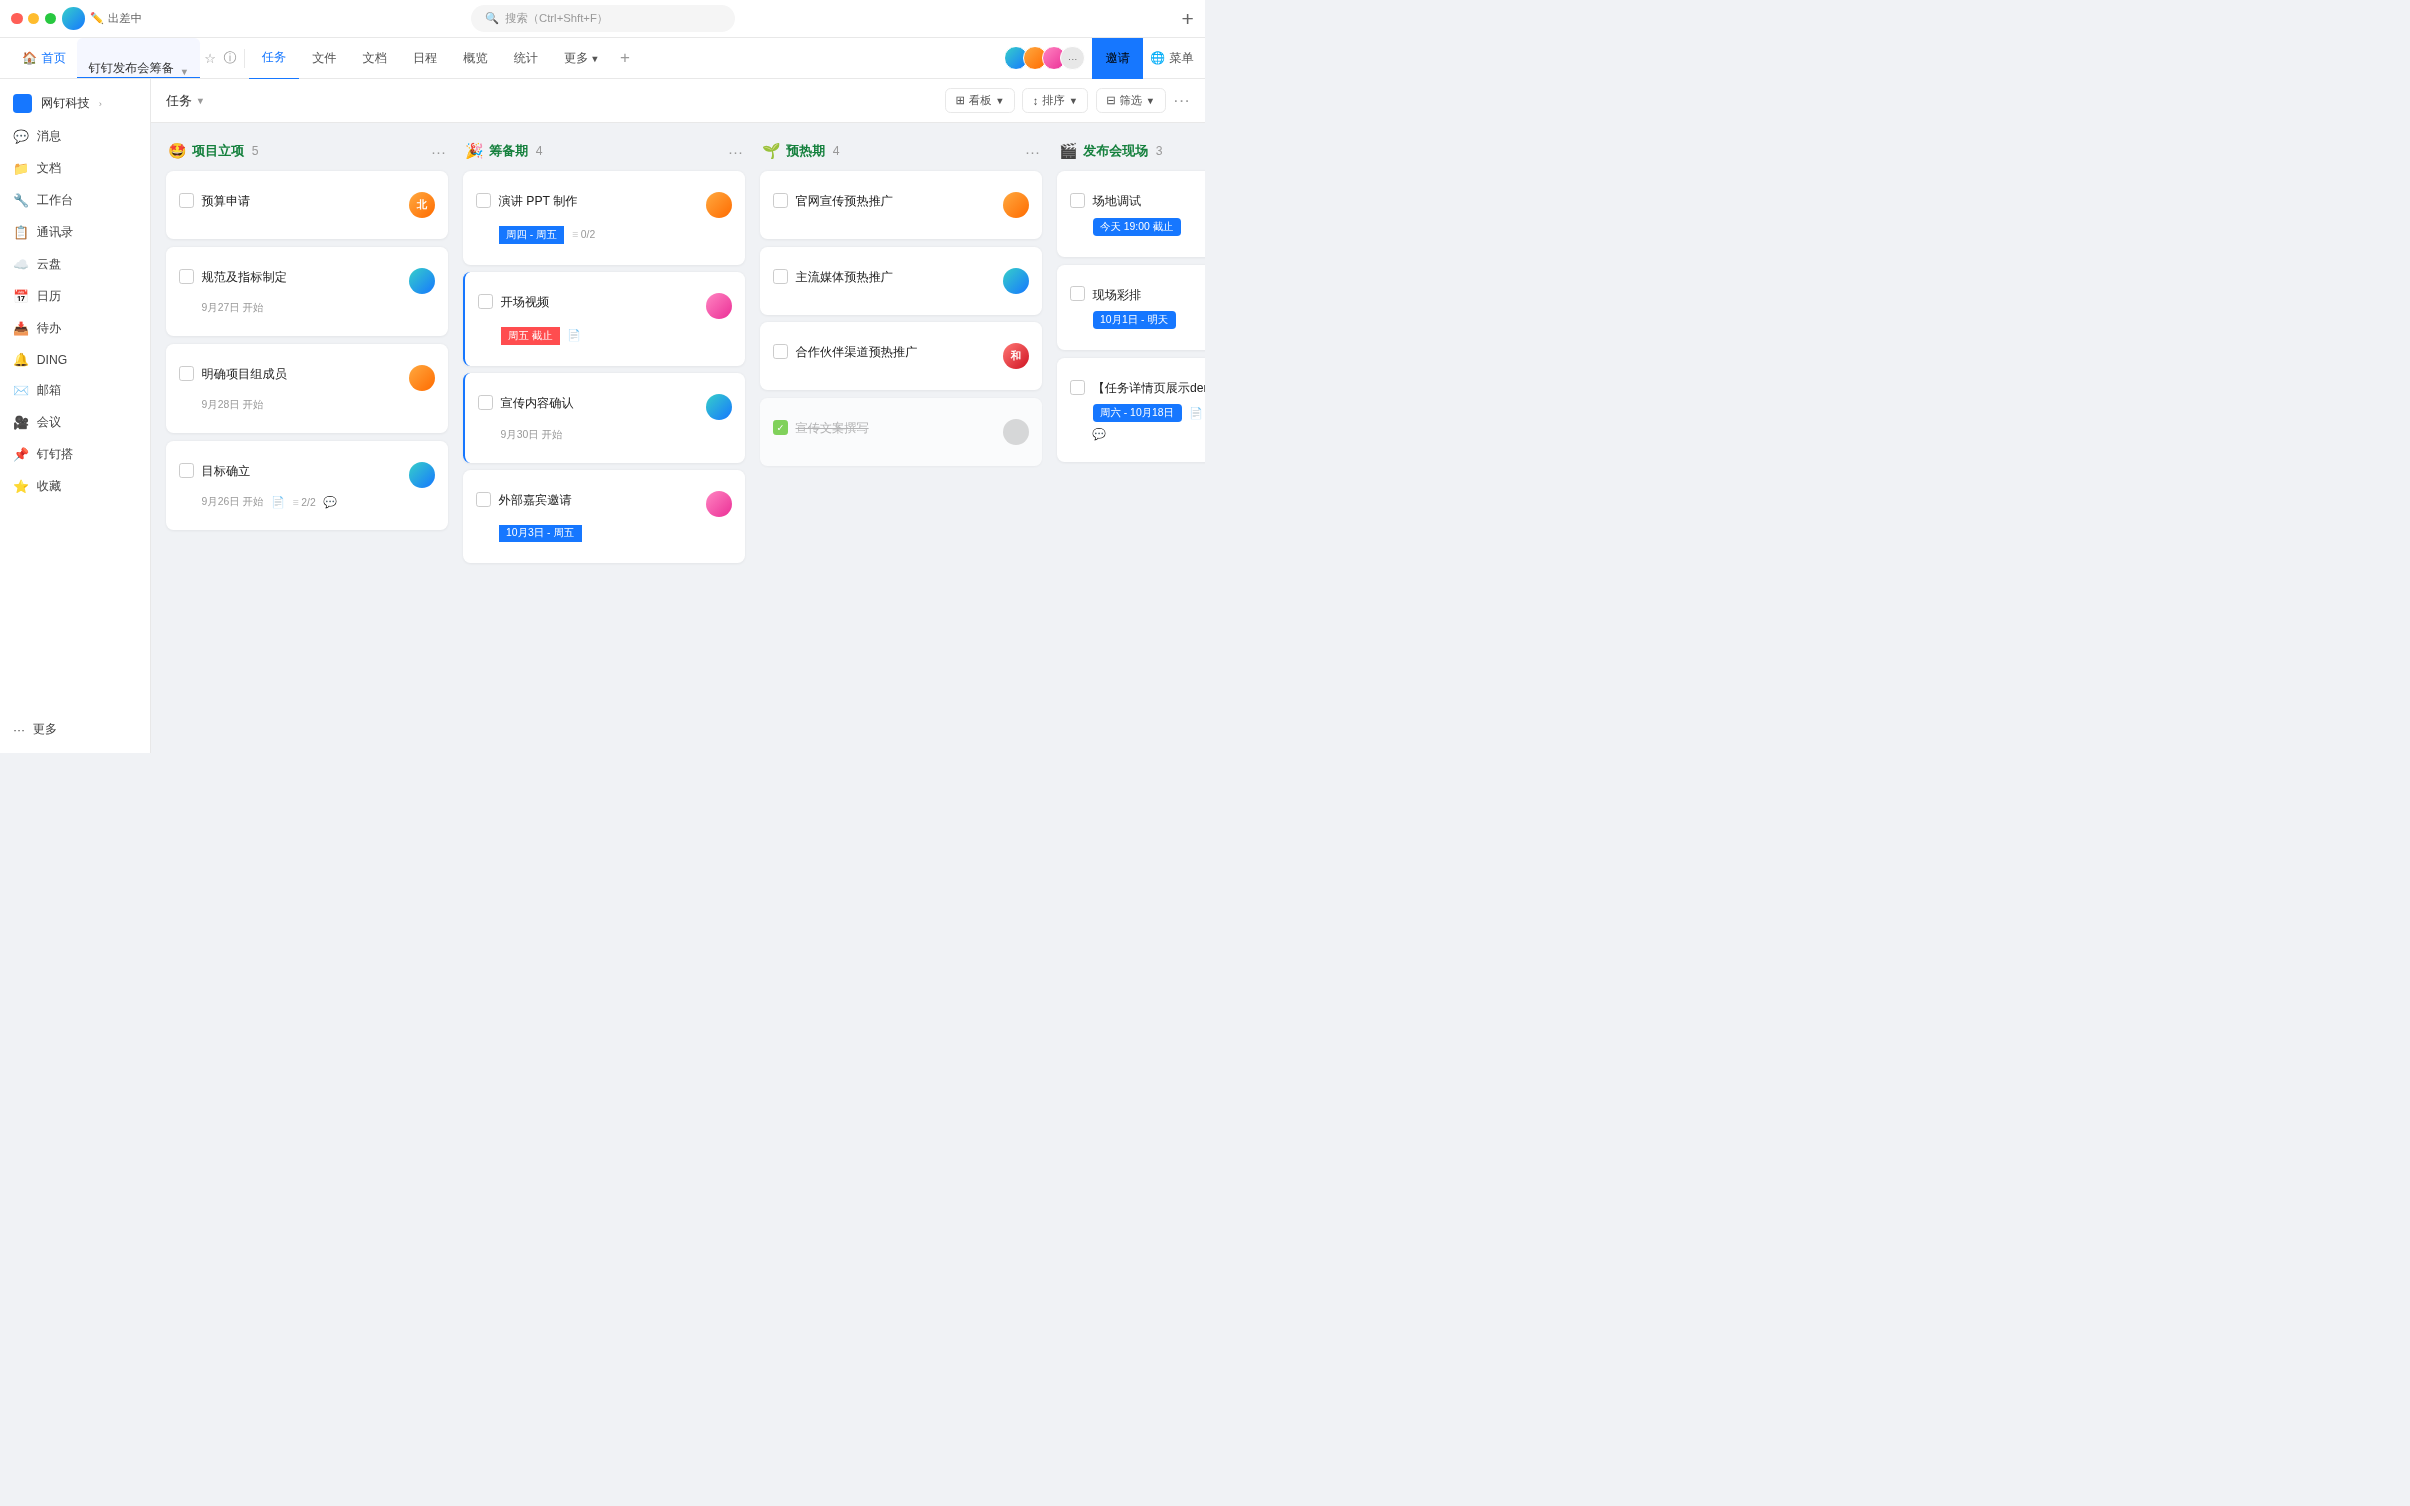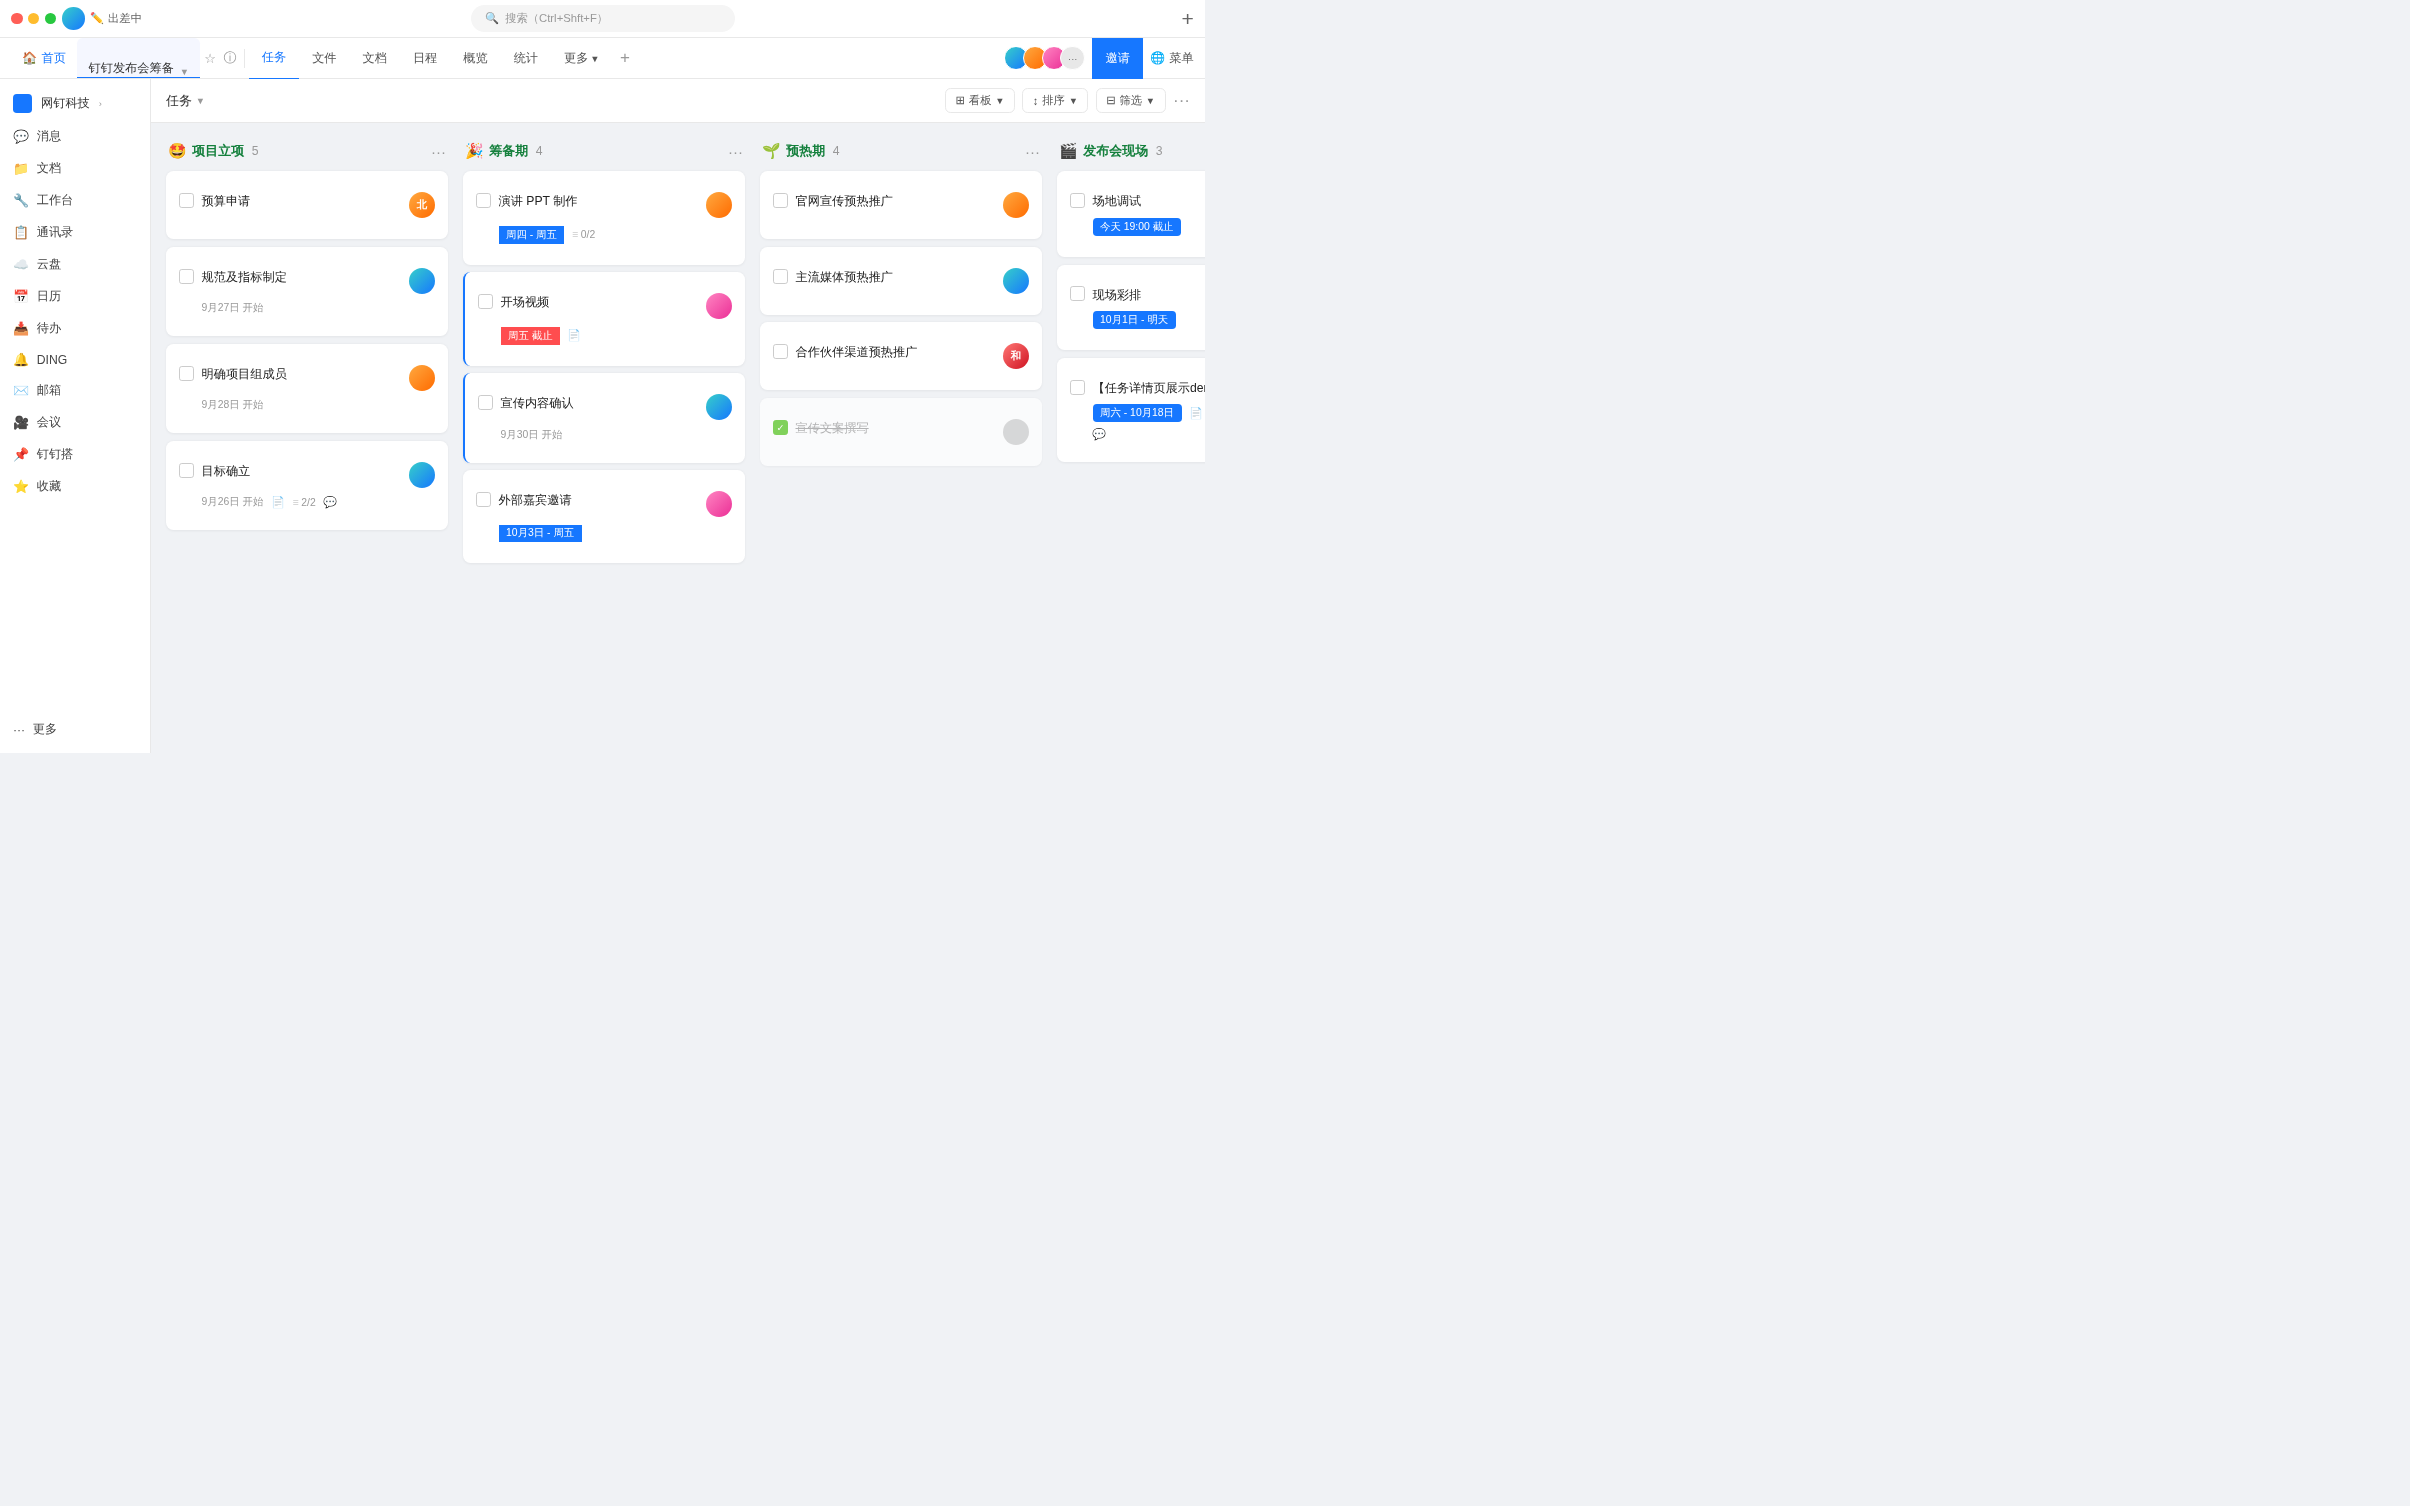--- a/index.html
+++ b/index.html
@@ -28,21 +28,21 @@
     .topnav-tabs { display: flex; align-items: center; gap: 0; flex: 1; }
     .topnav-tab { padding: 0 13px; height: 41px; display: flex; align-items: center; color: #555; font-size: 12.2px; cursor: pointer; position: relative; }
     .topnav-tab.active { color: #1677ff; border-bottom: 1.9px solid #1677ff; }
     .topnav-tab-more { display: flex; align-items: center; gap: 1.9px; color: #555; font-size: 12.2px; cursor: pointer; padding: 0 13px; }
     .topnav-add { color: #999; font-size: 17px; cursor: pointer; padding: 0 7.5px; }
     .topnav-right { display: flex; align-items: center; gap: 7.5px; margin-left: auto; }
     .avatar-group { display: flex; }
     .avatar-sm { width: 24.5px; height: 24.5px; border-radius: 50%; border: 1.9px solid #fff; margin-left: -5.6px; }
     .avatar-sm:first-child { margin-left: 0; }
     .avatar-sm-more { width: 24.5px; height: 24.5px; border-radius: 50%; background: #e8e8e8; border: 1.9px solid #fff; margin-left: -5.6px; display: flex; align-items: center; justify-content: center; font-size: 9.4px; color: #666; }
-    .btn-invite { background: #1677ff; color: #ffffff; border: none; border-radius: 5.6px; padding: 17px 13px; font-size: 12.2px; cursor: pointer; }
+    .btn-invite { background: #1677ff; color: #000000; border: none; border-radius: 5.6px; padding: 17px 13px; font-size: 12.2px; cursor: pointer; }
     .btn-menu { background: none; border: none; color: #555; font-size: 12.2px; cursor: pointer; display: flex; align-items: center; gap: 3.8px; }
 
     
     .layout { display: flex; height: calc(753px - 79px); }
     .sidebar { width: 151px; background: #fff; border-right: 0.9px solid #e8e8e8; padding: 7.5px 0; flex-shrink: 0; display: flex; flex-direction: column; }
     .sidebar-org { display: flex; align-items: center; gap: 9px; padding: 7.5px 13px; font-size: 12.2px; color: #333; font-weight: 500; cursor: pointer; }
     .sidebar-org-arrow { color: #999; font-size: 9.4px; }
     .sidebar-item { display: flex; align-items: center; gap: 7.5px; padding: 7.5px 13px; font-size: 12.2px; color: #444; cursor: pointer; border-radius: 0; }
     .sidebar-item .icon { font-size: 13px; }
     .sidebar-more { display: flex; align-items: center; gap: 7.5px; padding: 7.5px 13px; font-size: 12.2px; color: #444; cursor: pointer; margin-top: auto; }

